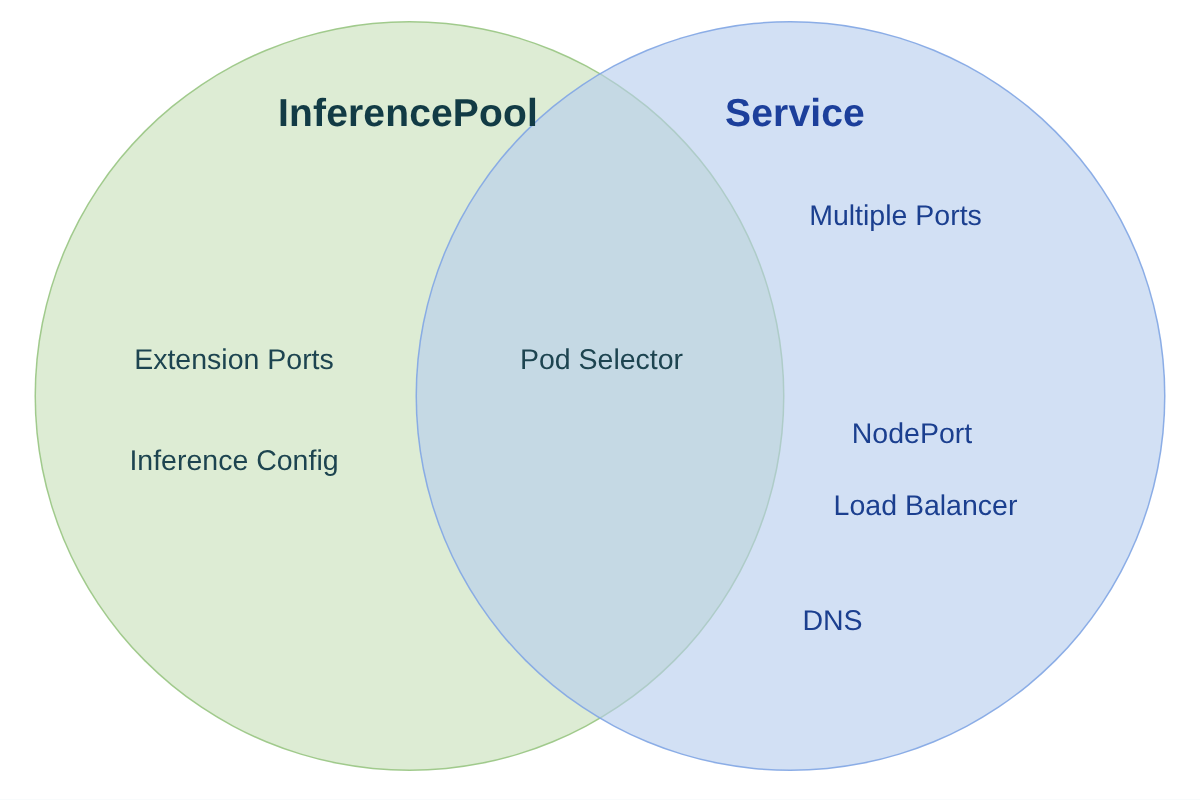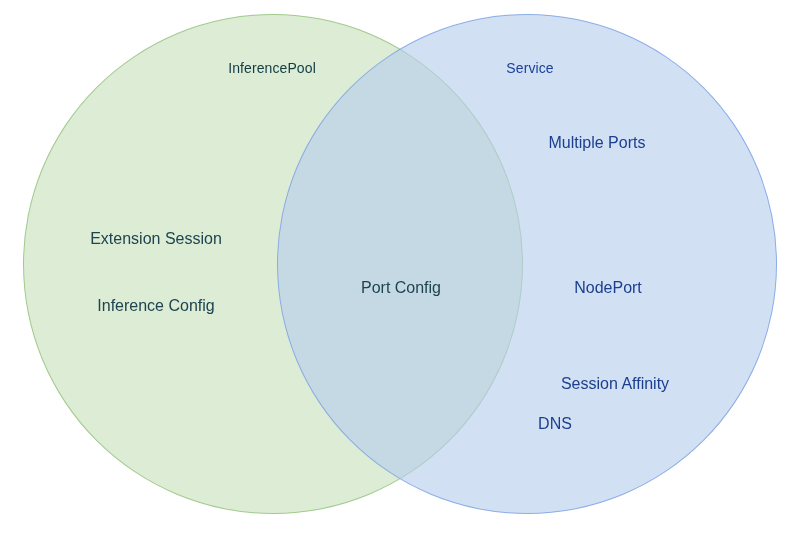--- a/index.html
+++ b/index.html
@@ -43,41 +43,41 @@
 
   
   #text-layer {
     position: absolute;
     inset: 0;
     z-index: 5;
   }
 
   .venn-title {
     position: absolute;
-    font-size: 14px;
-    font-weight: normal;
+    font-size: 26px;
+    font-weight: bold;
     letter-spacing: 0.1px;
     white-space: nowrap;
     transform: translateX(-50%);
   }
   #title-left {
     left: 272px;
     top: 60px;
     color: #123b45;
   }
   #title-right {
     left: 530px;
     top: 60px;
     color: #1c3f9b;
     text-align: right;
   }
 
   .venn-item {
     position: absolute;
-    font-size: 16px;
+    font-size: 19px;
     font-weight: normal;
     white-space: nowrap;
     transform: translateX(-50%);
   }
   .item-left   { color: #1d4450; }
   .item-center { color: #1d4450; }
   .item-right  { color: #1b3f8f; }
 
   
   #left-item-0 { left: 156px; top: 230px; }
@@ -87,40 +87,40 @@
   #center-item-0 { left: 401px; top: 230px; }
   #center-item-1 { left: 401px; top: 279px; }
 
   
   #right-item-0 { left: 597px; top: 134px; }
   #right-item-1 { left: 597px; top: 182px; }
   #right-item-2 { left: 607px; top: 230px; }
   #right-item-3 { left: 608px; top: 279px; text-align: right; }
   #right-item-4 { left: 617px; top: 327px; }
   #right-item-5 { left: 615px; top: 375px; }
-  #right-item-6 { left: 555px; top: 415px; }
+  #right-item-6 { left: 555px; top: 404px; }
 </style>
 </head>
 <body>
 
 <div id="venn-stage">
 
   <div class="venn-circle" id="circle-left"></div>
   <div class="venn-circle" id="circle-right"></div>
 
   <div id="text-layer">
 
     <div class="venn-title" id="title-left">InferencePool</div>
 
     <div class="venn-title" id="title-right">Service</div>
 
-    <div class="venn-item item-left" id="left-item-0">Extension Session</div>
+    <div class="venn-item item-left" id="left-item-0">Extension Ports</div>
     <div class="venn-item item-left" id="left-item-1">Inference Config</div>
 
-    <div class="venn-item item-center" id="center-item-1">Port Config</div>
+    <div class="venn-item item-center" id="center-item-0">Pod Selector</div>
 
     <div class="venn-item item-right" id="right-item-0">Multiple Ports</div>
     <div class="venn-item item-right" id="right-item-3">NodePort</div>
-    <div class="venn-item item-right" id="right-item-5">Session Affinity</div>
+    <div class="venn-item item-right" id="right-item-4">Load Balancer</div>
     <div class="venn-item item-right" id="right-item-6">DNS</div>
 
   </div>
 </div>
 
 </body></html>

